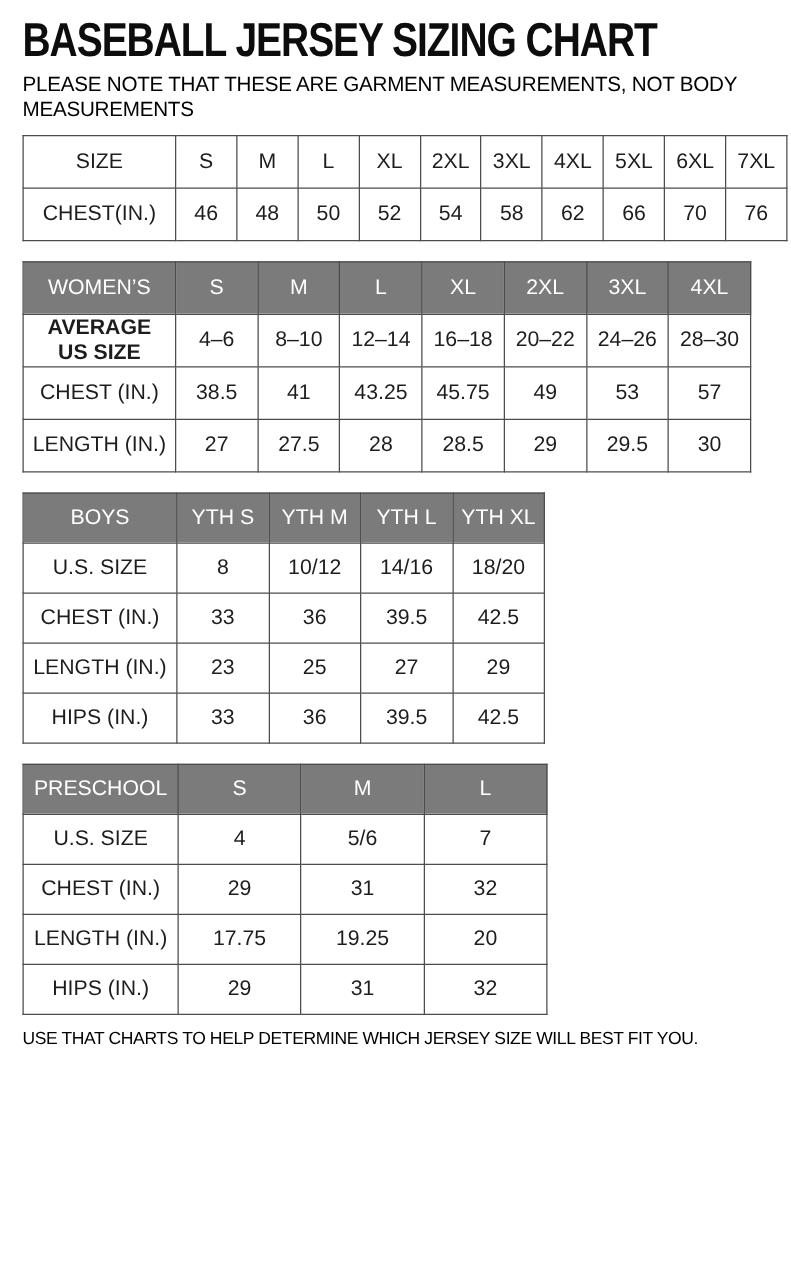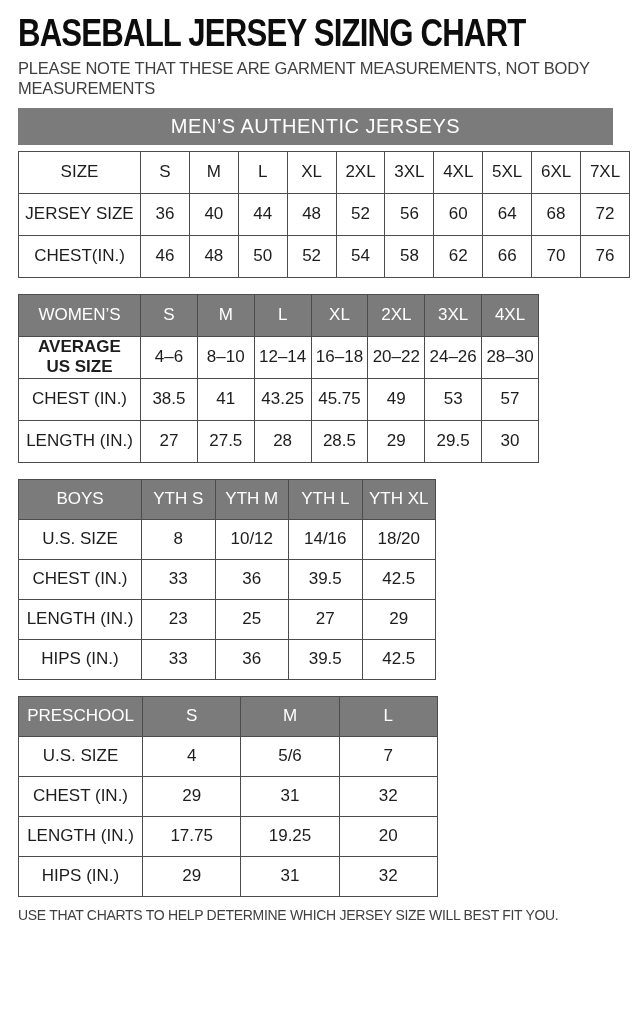--- a/index.html
+++ b/index.html
@@ -16,21 +16,21 @@
     font-size:38px;
     line-height:1.0;
     font-weight:700;
     color:#0d0d0d;
     letter-spacing:-1px;
     white-space:nowrap;
     transform:scaleX(0.82);
     transform-origin:left center;
   }
   .note{
-    color:#404040;
+    color:#000000;
     font-size:16.5px;
     line-height:1.2;
     letter-spacing:-0.2px;
     margin:0 0 9px 0;
     max-width:588px;
   }
   .note.bottom{
     font-size:14px;
     letter-spacing:-0.3px;
     margin:10px 0 6px 0;
@@ -47,21 +47,21 @@
     display:flex;align-items:center;justify-content:center;
   }
 
   table.t{
     border-collapse:collapse;
     table-layout:fixed;
     margin-top:16px;
     font-size:17px;
   }
   table.mens{width:612px;margin-top:6px;}
-  table.womens{width:521px;}
+  table.womens{width:583px;}
   table.boys{width:418px;}
   table.preschool{width:420px;border-radius:11px;}
 
   .t td{
     border:1px solid #4c4c4c;
     text-align:center;
     vertical-align:middle;
     padding:0 2px;
     height:41px;
     color:#1d1d1d;
@@ -79,54 +79,40 @@
 </style>
 </head>
 <body>
 
 <div class="page">
 
   <h1 class="title">BASEBALL JERSEY SIZING CHART</h1>
 
   <p class="note top">PLEASE NOTE THAT THESE ARE GARMENT MEASUREMENTS, NOT BODY MEASUREMENTS</p>
 
-  <div class="banner">MEN’S AUTHENTIC JERSEYS</div>
 
   <table class="t mens">
     <colgroup>
         <col style="width:122px">
       </colgroup>
     <tbody>
         <tr>
       <td class="lab">SIZE</td>
       <td>S</td>
       <td>M</td>
       <td>L</td>
       <td>XL</td>
       <td>2XL</td>
       <td>3XL</td>
       <td>4XL</td>
       <td>5XL</td>
       <td>6XL</td>
       <td>7XL</td>
     </tr>
     <tr>
-      <td class="lab">JERSEY SIZE</td>
-      <td>36</td>
-      <td>40</td>
-      <td>44</td>
-      <td>48</td>
-      <td>52</td>
-      <td>56</td>
-      <td>60</td>
-      <td>64</td>
-      <td>68</td>
-      <td>72</td>
-    </tr>
-    <tr>
       <td class="lab">CHEST(IN.)</td>
       <td>46</td>
       <td>48</td>
       <td>50</td>
       <td>52</td>
       <td>54</td>
       <td>58</td>
       <td>62</td>
       <td>66</td>
       <td>70</td>

